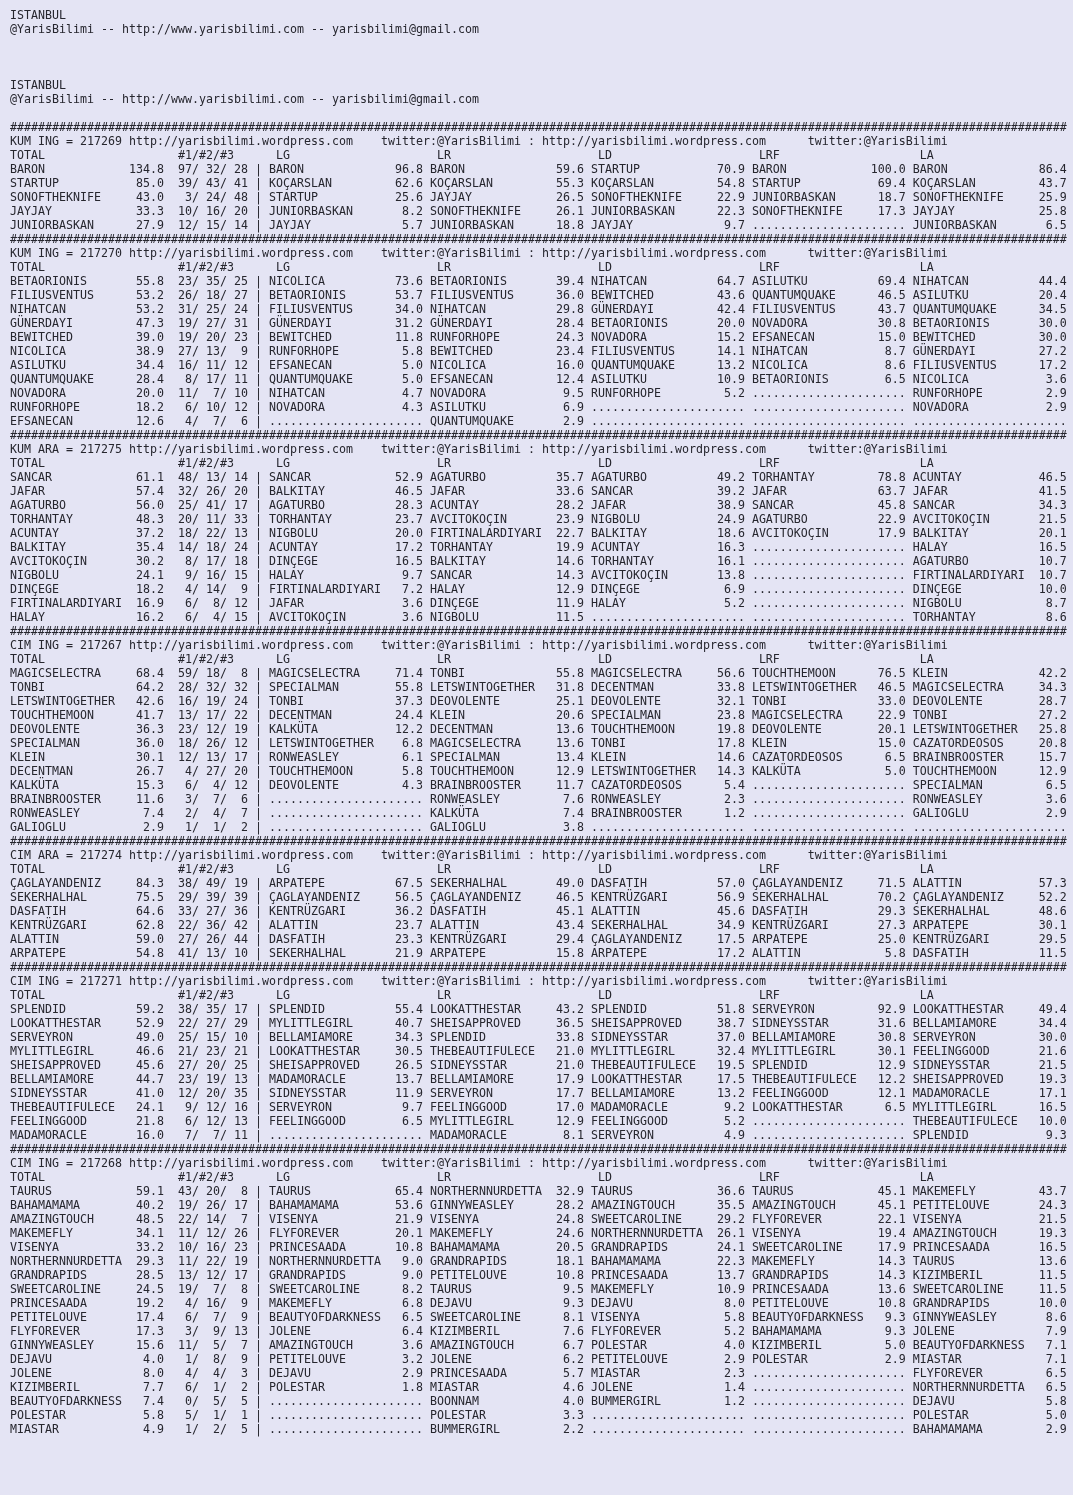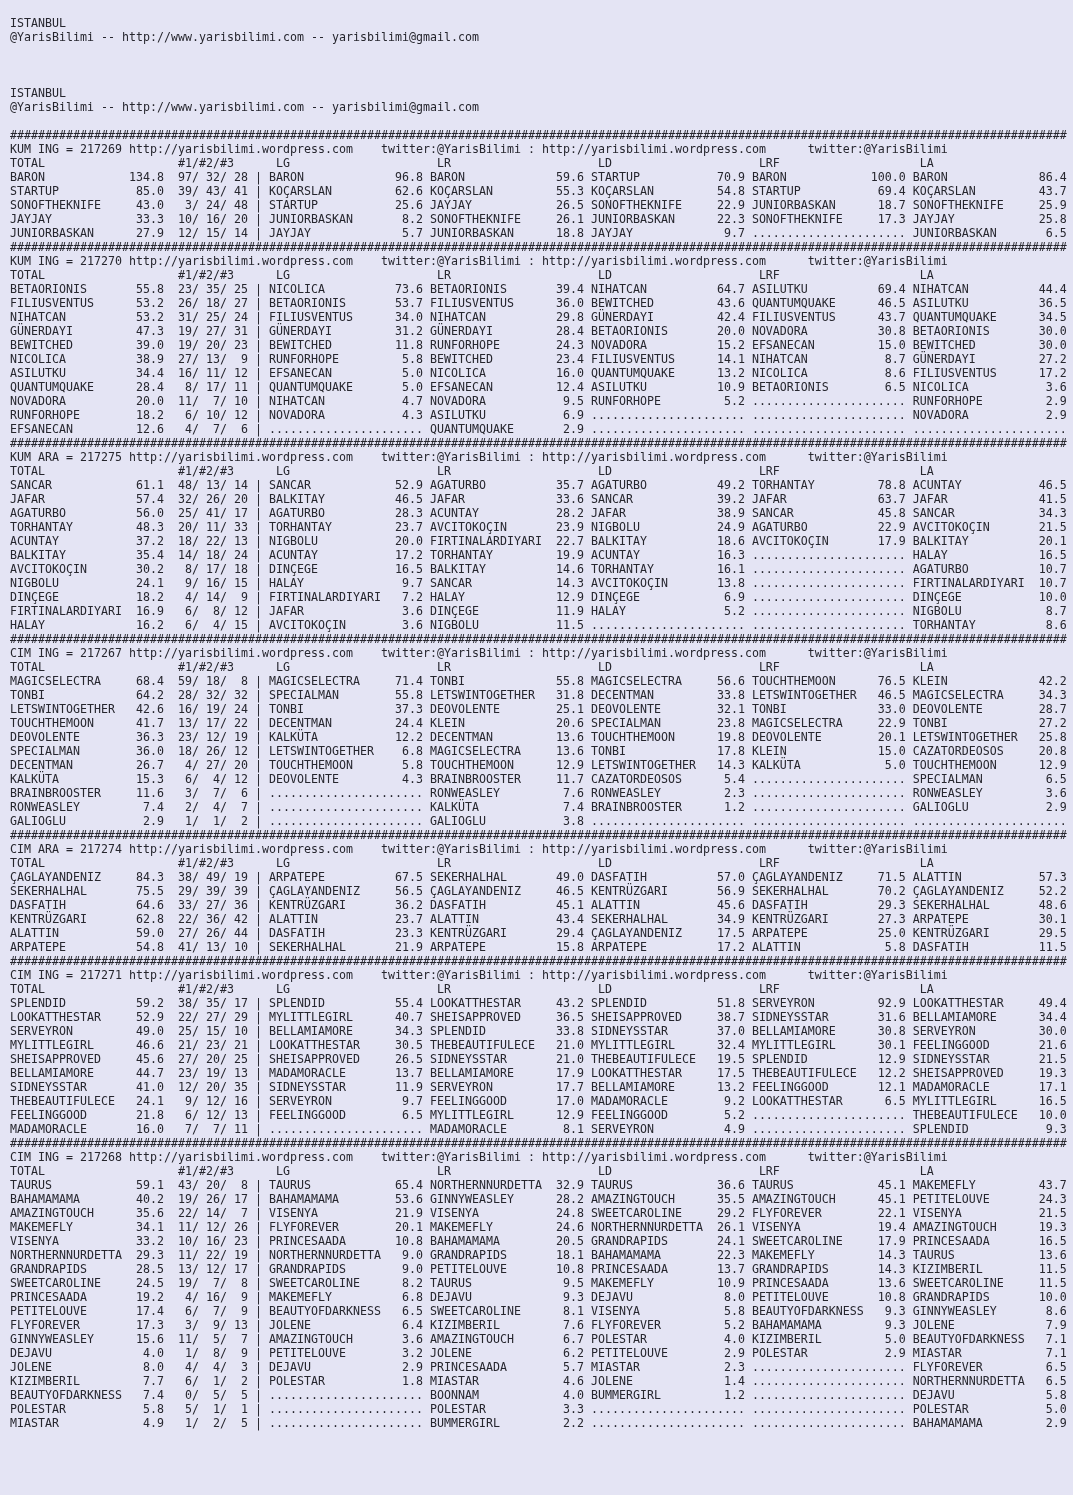--- a/index.html
+++ b/index.html
@@ -3,21 +3,21 @@
 <meta charset="utf-8">
 <style>
   html, body { margin: 0; padding: 0; }
   body {
     width: 1073px;
     height: 1495px;
     background: #e4e4f4;
     overflow: hidden;
   }
   .doc {
-    padding: 16px 0 0 10px;
+    padding: 8px 0 0 10px;
     font-family: "DejaVu Sans Mono", "Liberation Mono", monospace;
     font-size: 11.63px;
     line-height: 14px;
     color: #26262e;
   }
   .ln {
     white-space: pre;
     height: 14px;
   }
 </style>
@@ -39,21 +39,21 @@
       <div class="ln">TOTAL                   #1/#2/#3      LG                     LR                     LD                     LRF                    LA                   </div>
       <div class="ln">BARON            134.8  97/ 32/ 28 | BARON             96.8 BARON             59.6 STARTUP           70.9 BARON            100.0 BARON             86.4</div>
       <div class="ln">STARTUP           85.0  39/ 43/ 41 | KOÇARSLAN         62.6 KOÇARSLAN         55.3 KOÇARSLAN         54.8 STARTUP           69.4 KOÇARSLAN         43.7</div>
       <div class="ln">SONOFTHEKNIFE     43.0   3/ 24/ 48 | STARTUP           25.6 JAYJAY            26.5 SONOFTHEKNIFE     22.9 JUNIORBASKAN      18.7 SONOFTHEKNIFE     25.9</div>
       <div class="ln">JAYJAY            33.3  10/ 16/ 20 | JUNIORBASKAN       8.2 SONOFTHEKNIFE     26.1 JUNIORBASKAN      22.3 SONOFTHEKNIFE     17.3 JAYJAY            25.8</div>
       <div class="ln">JUNIORBASKAN      27.9  12/ 15/ 14 | JAYJAY             5.7 JUNIORBASKAN      18.8 JAYJAY             9.7 ...................... JUNIORBASKAN       6.5</div>
       <div class="ln">#######################################################################################################################################################</div>
       <div class="ln">KUM ING = 217270 http://yarisbilimi.wordpress.com    twitter:@YarisBilimi : http://yarisbilimi.wordpress.com      twitter:@YarisBilimi</div>
       <div class="ln">TOTAL                   #1/#2/#3      LG                     LR                     LD                     LRF                    LA                   </div>
       <div class="ln">BETAORIONIS       55.8  23/ 35/ 25 | NICOLICA          73.6 BETAORIONIS       39.4 NIHATCAN          64.7 ASILUTKU          69.4 NIHATCAN          44.4</div>
-      <div class="ln">FILIUSVENTUS      53.2  26/ 18/ 27 | BETAORIONIS       53.7 FILIUSVENTUS      36.0 BEWITCHED         43.6 QUANTUMQUAKE      46.5 ASILUTKU          36.5</div>
+      <div class="ln">FILIUSVENTUS      53.2  26/ 18/ 27 | BETAORIONIS       53.7 FILIUSVENTUS      36.0 BEWITCHED         43.6 QUANTUMQUAKE      46.5 ASILUTKU          20.4</div>
       <div class="ln">NIHATCAN          53.2  31/ 25/ 24 | FILIUSVENTUS      34.0 NIHATCAN          29.8 GÜNERDAYI         42.4 FILIUSVENTUS      43.7 QUANTUMQUAKE      34.5</div>
       <div class="ln">GÜNERDAYI         47.3  19/ 27/ 31 | GÜNERDAYI         31.2 GÜNERDAYI         28.4 BETAORIONIS       20.0 NOVADORA          30.8 BETAORIONIS       30.0</div>
       <div class="ln">BEWITCHED         39.0  19/ 20/ 23 | BEWITCHED         11.8 RUNFORHOPE        24.3 NOVADORA          15.2 EFSANECAN         15.0 BEWITCHED         30.0</div>
       <div class="ln">NICOLICA          38.9  27/ 13/  9 | RUNFORHOPE         5.8 BEWITCHED         23.4 FILIUSVENTUS      14.1 NIHATCAN           8.7 GÜNERDAYI         27.2</div>
       <div class="ln">ASILUTKU          34.4  16/ 11/ 12 | EFSANECAN          5.0 NICOLICA          16.0 QUANTUMQUAKE      13.2 NICOLICA           8.6 FILIUSVENTUS      17.2</div>
       <div class="ln">QUANTUMQUAKE      28.4   8/ 17/ 11 | QUANTUMQUAKE       5.0 EFSANECAN         12.4 ASILUTKU          10.9 BETAORIONIS        6.5 NICOLICA           3.6</div>
       <div class="ln">NOVADORA          20.0  11/  7/ 10 | NIHATCAN           4.7 NOVADORA           9.5 RUNFORHOPE         5.2 ...................... RUNFORHOPE         2.9</div>
       <div class="ln">RUNFORHOPE        18.2   6/ 10/ 12 | NOVADORA           4.3 ASILUTKU           6.9 ...................... ...................... NOVADORA           2.9</div>
       <div class="ln">EFSANECAN         12.6   4/  7/  6 | ...................... QUANTUMQUAKE       2.9 ...................... ...................... ......................</div>
       <div class="ln">#######################################################################################################################################################</div>
@@ -72,20 +72,21 @@
       <div class="ln">HALAY             16.2   6/  4/ 15 | AVCITOKOÇIN        3.6 NIGBOLU           11.5 ...................... ...................... TORHANTAY          8.6</div>
       <div class="ln">#######################################################################################################################################################</div>
       <div class="ln">CIM ING = 217267 http://yarisbilimi.wordpress.com    twitter:@YarisBilimi : http://yarisbilimi.wordpress.com      twitter:@YarisBilimi</div>
       <div class="ln">TOTAL                   #1/#2/#3      LG                     LR                     LD                     LRF                    LA                   </div>
       <div class="ln">MAGICSELECTRA     68.4  59/ 18/  8 | MAGICSELECTRA     71.4 TONBI             55.8 MAGICSELECTRA     56.6 TOUCHTHEMOON      76.5 KLEIN             42.2</div>
       <div class="ln">TONBI             64.2  28/ 32/ 32 | SPECIALMAN        55.8 LETSWINTOGETHER   31.8 DECENTMAN         33.8 LETSWINTOGETHER   46.5 MAGICSELECTRA     34.3</div>
       <div class="ln">LETSWINTOGETHER   42.6  16/ 19/ 24 | TONBI             37.3 DEOVOLENTE        25.1 DEOVOLENTE        32.1 TONBI             33.0 DEOVOLENTE        28.7</div>
       <div class="ln">TOUCHTHEMOON      41.7  13/ 17/ 22 | DECENTMAN         24.4 KLEIN             20.6 SPECIALMAN        23.8 MAGICSELECTRA     22.9 TONBI             27.2</div>
       <div class="ln">DEOVOLENTE        36.3  23/ 12/ 19 | KALKÜTA           12.2 DECENTMAN         13.6 TOUCHTHEMOON      19.8 DEOVOLENTE        20.1 LETSWINTOGETHER   25.8</div>
       <div class="ln">SPECIALMAN        36.0  18/ 26/ 12 | LETSWINTOGETHER    6.8 MAGICSELECTRA     13.6 TONBI             17.8 KLEIN             15.0 CAZATORDEOSOS     20.8</div>
+      <div class="ln">KLEIN             30.1  12/ 13/ 17 | RONWEASLEY         6.1 SPECIALMAN        13.4 KLEIN             14.6 CAZATORDEOSOS      6.5 BRAINBROOSTER     15.7</div>
       <div class="ln">DECENTMAN         26.7   4/ 27/ 20 | TOUCHTHEMOON       5.8 TOUCHTHEMOON      12.9 LETSWINTOGETHER   14.3 KALKÜTA            5.0 TOUCHTHEMOON      12.9</div>
       <div class="ln">KALKÜTA           15.3   6/  4/ 12 | DEOVOLENTE         4.3 BRAINBROOSTER     11.7 CAZATORDEOSOS      5.4 ...................... SPECIALMAN         6.5</div>
       <div class="ln">BRAINBROOSTER     11.6   3/  7/  6 | ...................... RONWEASLEY         7.6 RONWEASLEY         2.3 ...................... RONWEASLEY         3.6</div>
       <div class="ln">RONWEASLEY         7.4   2/  4/  7 | ...................... KALKÜTA            7.4 BRAINBROOSTER      1.2 ...................... GALIOGLU           2.9</div>
       <div class="ln">GALIOGLU           2.9   1/  1/  2 | ...................... GALIOGLU           3.8 ...................... ...................... ......................</div>
       <div class="ln">#######################################################################################################################################################</div>
       <div class="ln">CIM ARA = 217274 http://yarisbilimi.wordpress.com    twitter:@YarisBilimi : http://yarisbilimi.wordpress.com      twitter:@YarisBilimi</div>
       <div class="ln">TOTAL                   #1/#2/#3      LG                     LR                     LD                     LRF                    LA                   </div>
       <div class="ln">ÇAGLAYANDENIZ     84.3  38/ 49/ 19 | ARPATEPE          67.5 SEKERHALHAL       49.0 DASFATIH          57.0 ÇAGLAYANDENIZ     71.5 ALATTIN           57.3</div>
       <div class="ln">SEKERHALHAL       75.5  29/ 39/ 39 | ÇAGLAYANDENIZ     56.5 ÇAGLAYANDENIZ     46.5 KENTRÜZGARI       56.9 SEKERHALHAL       70.2 ÇAGLAYANDENIZ     52.2</div>
@@ -104,21 +105,21 @@
       <div class="ln">BELLAMIAMORE      44.7  23/ 19/ 13 | MADAMORACLE       13.7 BELLAMIAMORE      17.9 LOOKATTHESTAR     17.5 THEBEAUTIFULECE   12.2 SHEISAPPROVED     19.3</div>
       <div class="ln">SIDNEYSSTAR       41.0  12/ 20/ 35 | SIDNEYSSTAR       11.9 SERVEYRON         17.7 BELLAMIAMORE      13.2 FEELINGGOOD       12.1 MADAMORACLE       17.1</div>
       <div class="ln">THEBEAUTIFULECE   24.1   9/ 12/ 16 | SERVEYRON          9.7 FEELINGGOOD       17.0 MADAMORACLE        9.2 LOOKATTHESTAR      6.5 MYLITTLEGIRL      16.5</div>
       <div class="ln">FEELINGGOOD       21.8   6/ 12/ 13 | FEELINGGOOD        6.5 MYLITTLEGIRL      12.9 FEELINGGOOD        5.2 ...................... THEBEAUTIFULECE   10.0</div>
       <div class="ln">MADAMORACLE       16.0   7/  7/ 11 | ...................... MADAMORACLE        8.1 SERVEYRON          4.9 ...................... SPLENDID           9.3</div>
       <div class="ln">#######################################################################################################################################################</div>
       <div class="ln">CIM ING = 217268 http://yarisbilimi.wordpress.com    twitter:@YarisBilimi : http://yarisbilimi.wordpress.com      twitter:@YarisBilimi</div>
       <div class="ln">TOTAL                   #1/#2/#3      LG                     LR                     LD                     LRF                    LA                   </div>
       <div class="ln">TAURUS            59.1  43/ 20/  8 | TAURUS            65.4 NORTHERNNURDETTA  32.9 TAURUS            36.6 TAURUS            45.1 MAKEMEFLY         43.7</div>
       <div class="ln">BAHAMAMAMA        40.2  19/ 26/ 17 | BAHAMAMAMA        53.6 GINNYWEASLEY      28.2 AMAZINGTOUCH      35.5 AMAZINGTOUCH      45.1 PETITELOUVE       24.3</div>
-      <div class="ln">AMAZINGTOUCH      35.6  22/ 14/  7 | VISENYA           21.9 VISENYA           24.8 SWEETCAROLINE     29.2 FLYFOREVER        22.1 VISENYA           21.5</div>
+      <div class="ln">AMAZINGTOUCH      48.5  22/ 14/  7 | VISENYA           21.9 VISENYA           24.8 SWEETCAROLINE     29.2 FLYFOREVER        22.1 VISENYA           21.5</div>
       <div class="ln">MAKEMEFLY         34.1  11/ 12/ 26 | FLYFOREVER        20.1 MAKEMEFLY         24.6 NORTHERNNURDETTA  26.1 VISENYA           19.4 AMAZINGTOUCH      19.3</div>
       <div class="ln">VISENYA           33.2  10/ 16/ 23 | PRINCESAADA       10.8 BAHAMAMAMA        20.5 GRANDRAPIDS       24.1 SWEETCAROLINE     17.9 PRINCESAADA       16.5</div>
       <div class="ln">NORTHERNNURDETTA  29.3  11/ 22/ 19 | NORTHERNNURDETTA   9.0 GRANDRAPIDS       18.1 BAHAMAMAMA        22.3 MAKEMEFLY         14.3 TAURUS            13.6</div>
       <div class="ln">GRANDRAPIDS       28.5  13/ 12/ 17 | GRANDRAPIDS        9.0 PETITELOUVE       10.8 PRINCESAADA       13.7 GRANDRAPIDS       14.3 KIZIMBERIL        11.5</div>
       <div class="ln">SWEETCAROLINE     24.5  19/  7/  8 | SWEETCAROLINE      8.2 TAURUS             9.5 MAKEMEFLY         10.9 PRINCESAADA       13.6 SWEETCAROLINE     11.5</div>
       <div class="ln">PRINCESAADA       19.2   4/ 16/  9 | MAKEMEFLY          6.8 DEJAVU             9.3 DEJAVU             8.0 PETITELOUVE       10.8 GRANDRAPIDS       10.0</div>
       <div class="ln">PETITELOUVE       17.4   6/  7/  9 | BEAUTYOFDARKNESS   6.5 SWEETCAROLINE      8.1 VISENYA            5.8 BEAUTYOFDARKNESS   9.3 GINNYWEASLEY       8.6</div>
       <div class="ln">FLYFOREVER        17.3   3/  9/ 13 | JOLENE             6.4 KIZIMBERIL         7.6 FLYFOREVER         5.2 BAHAMAMAMA         9.3 JOLENE             7.9</div>
       <div class="ln">GINNYWEASLEY      15.6  11/  5/  7 | AMAZINGTOUCH       3.6 AMAZINGTOUCH       6.7 POLESTAR           4.0 KIZIMBERIL         5.0 BEAUTYOFDARKNESS   7.1</div>
       <div class="ln">DEJAVU             4.0   1/  8/  9 | PETITELOUVE        3.2 JOLENE             6.2 PETITELOUVE        2.9 POLESTAR           2.9 MIASTAR            7.1</div>

